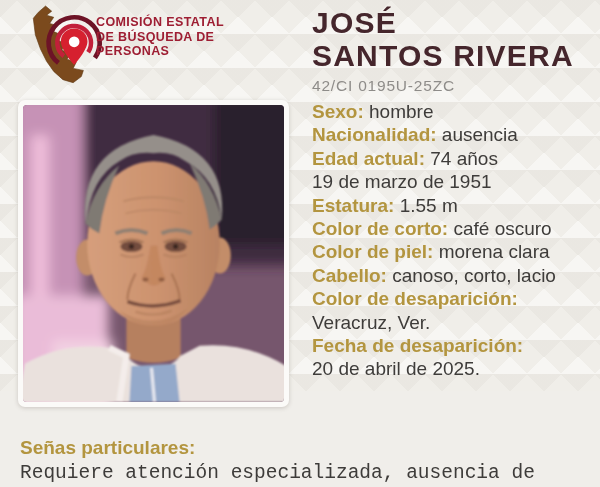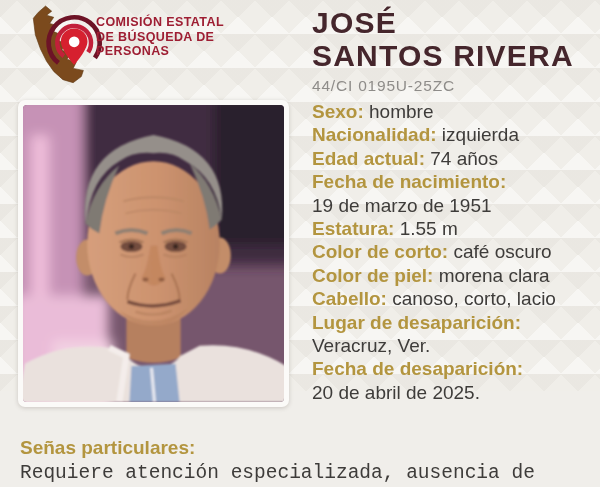--- a/index.html
+++ b/index.html
@@ -78,21 +78,21 @@
     <div>COMISIÓN ESTATAL</div>
     <div>DE BÚSQUEDA DE</div>
     <div>PERSONAS</div>
   </div>
 
   <div class="name-block">
     <div class="person-name">
       <div>JOSÉ</div>
       <div>SANTOS RIVERA</div>
     </div>
-    <div class="case-id">44/CI 0195U-25ZC</div>
+    <div class="case-id">42/CI 0195U-25ZC</div>
   </div>
 
   <div class="photo-frame">
     <svg viewBox="0 0 260 296" preserveAspectRatio="none">
       <defs>
         <filter id="b6" x="-25%" y="-25%" width="150%" height="150%">
             <feGaussianBlur stdDeviation="6"></feGaussianBlur>
           </filter>
         <filter id="b1" x="-25%" y="-25%" width="150%" height="150%">
             <feGaussianBlur stdDeviation="1"></feGaussianBlur>
@@ -144,28 +144,28 @@
         <path d="M148,168 Q156,184 156,194" stroke="#a56f4c" stroke-width="2" fill="none"></path>
         <path d="M104,196 Q130,205 157,195" stroke="#6f4434" stroke-width="3.5" fill="none"></path>
         <path d="M112,206 Q130,212 148,205" stroke="#b07a55" stroke-width="2" fill="none" opacity="0.8"></path>
       </g>
       <rect width="260" height="296" fill="#ffc8dd" opacity="0.06"></rect>
     </svg>
   </div>
 
   <div class="details">
       <div class="detail-row"><span class="lab">Sexo:</span><span class="val"> hombre</span></div>
-      <div class="detail-row"><span class="lab">Nacionalidad:</span><span class="val"> izquierda</span></div>
+      <div class="detail-row"><span class="lab">Nacionalidad:</span><span class="val"> ausencia</span></div>
       <div class="detail-row"><span class="lab">Edad actual:</span><span class="val"> 74 años</span></div>
-      <div class="detail-row stacked"><span class="lab">Fecha de nacimiento:</span><span class="val">19 de marzo de 1951</span></div>
+      <div class="detail-row stacked"><span class="val">19 de marzo de 1951</span></div>
       <div class="detail-row"><span class="lab">Estatura:</span><span class="val"> 1.55 m</span></div>
       <div class="detail-row"><span class="lab">Color de corto:</span><span class="val"> café oscuro</span></div>
       <div class="detail-row"><span class="lab">Color de piel:</span><span class="val"> morena clara</span></div>
       <div class="detail-row"><span class="lab">Cabello:</span><span class="val"> canoso, corto, lacio</span></div>
-      <div class="detail-row stacked"><span class="lab">Lugar de desaparición:</span><span class="val">Veracruz, Ver.</span></div>
+      <div class="detail-row stacked"><span class="lab">Color de desaparición:</span><span class="val">Veracruz, Ver.</span></div>
       <div class="detail-row stacked"><span class="lab">Fecha de desaparición:</span><span class="val">20 de abril de 2025.</span></div>
     </div>
 
   <div class="particulars">
     <div class="p-label">Señas particulares:</div>
     <div class="p-text">Requiere atención especializada, ausencia de pierna izquierda.</div>
   </div>
 
 </div>
 

